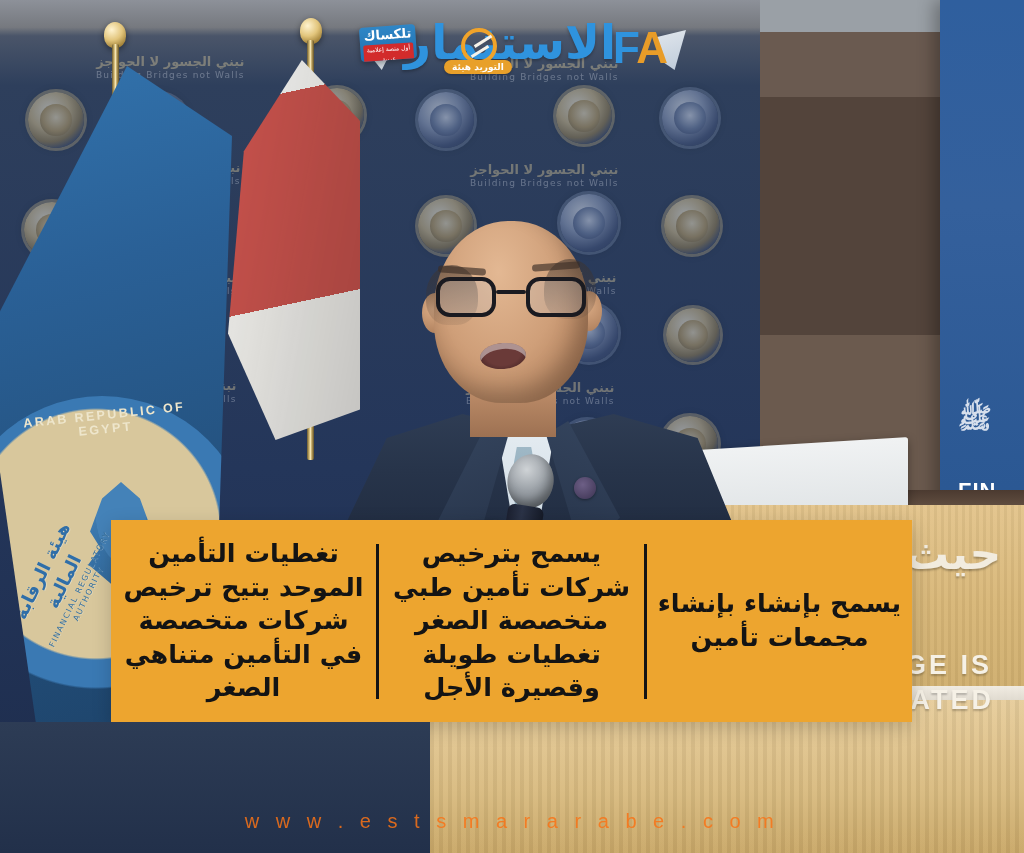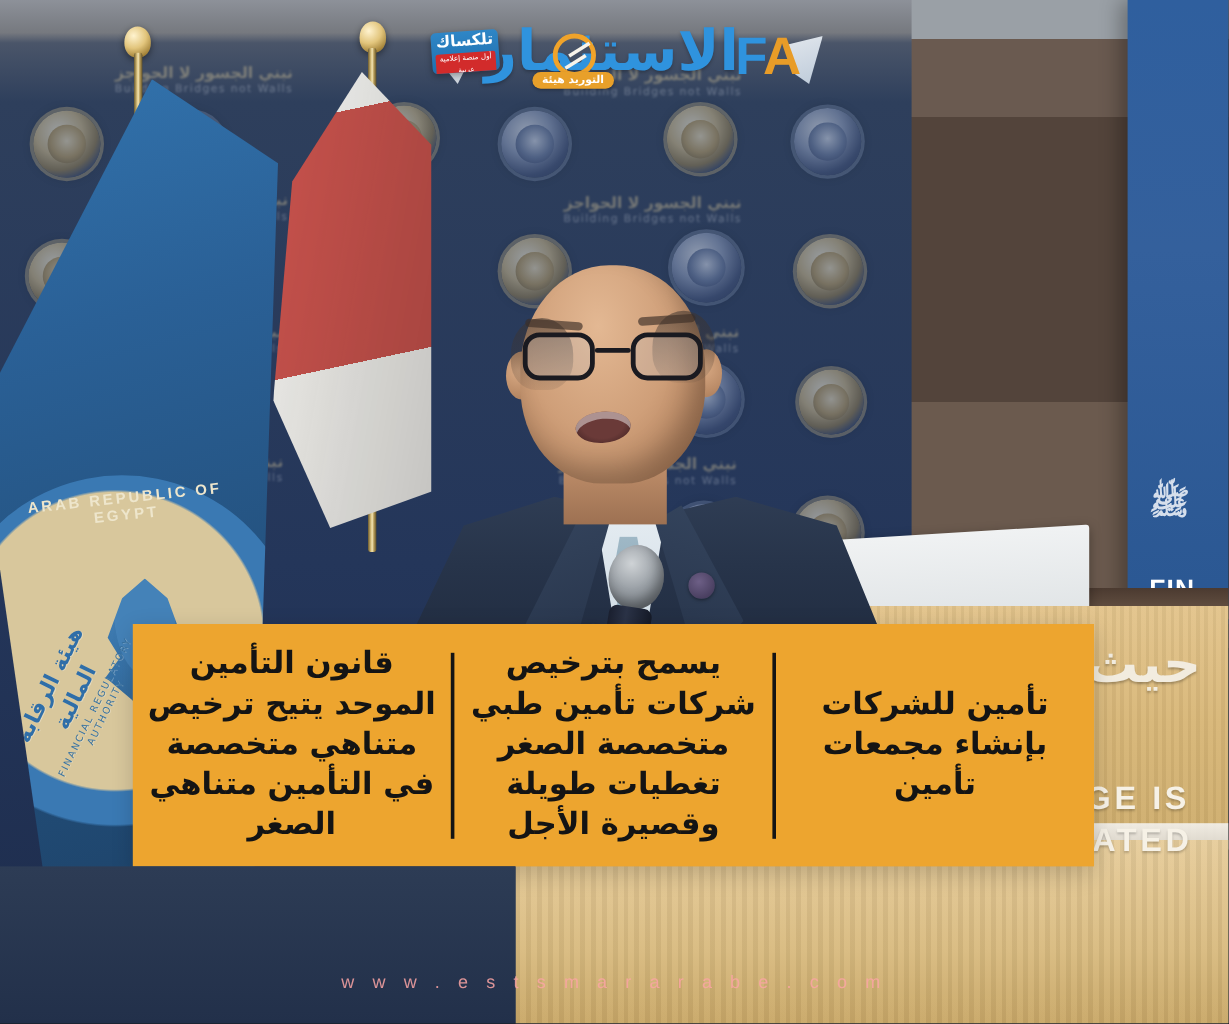--- a/index.html
+++ b/index.html
@@ -348,21 +348,21 @@
     width:3px;height:155px;background:#141414;flex:0 0 auto;
   }
   .col-right p{font-size:25.5px;}
   .col-mid p{font-size:25.5px;}
   .col-left p{font-size:25.5px;}
 
   
   .footerbar{position:absolute;left:0;top:722px;width:1024px;height:131px;}
   .footer-url{
     position:absolute;left:0;top:88px;width:1024px;text-align:center;
-    color:#fca5a5;font-size:15px;letter-spacing:5.5px;font-weight:500;
+    color:#f97316;font-size:20px;letter-spacing:5.5px;font-weight:500;
     font-family:"Liberation Sans",sans-serif;direction:ltr;opacity:.85;
   }
   .footer-left{
     position:absolute;left:0;top:0;width:430px;height:131px;
     background:linear-gradient(180deg,#2d3c55,#22304a);
   }
 </style>
 </head>
 <body>
 
@@ -503,29 +503,29 @@
 
     <div class="fa-logo">
       <div class="fa-swoosh"></div>
       <div class="fa-f">F</div>
       <div class="fa-a">A</div>
     </div>
   </div>
 
   <div class="panel">
     <div class="panel-col col-right">
-      <p>قانون التأمين الموحد يتيح ترخيص متناهي متخصصة في التأمين متناهي الصغر</p>
+      <p>تغطيات التأمين الموحد يتيح ترخيص شركات متخصصة في التأمين متناهي الصغر</p>
     </div>
     <div class="divider"></div>
     <div class="panel-col col-mid">
       <p>يسمح بترخيص شركات تأمين طبي متخصصة الصغر تغطيات طويلة وقصيرة الأجل</p>
     </div>
     <div class="divider"></div>
     <div class="panel-col col-left">
-      <p>تأمين للشركات بإنشاء مجمعات تأمين</p>
+      <p>يسمح بإنشاء بإنشاء مجمعات تأمين</p>
     </div>
   </div>
 
   <div class="footerbar">
     <div class="footer-left"></div>
     <div class="footer-url">w w w . e s t s m a r a r a b e . c o m</div>
   </div>
 
 </div>
 

